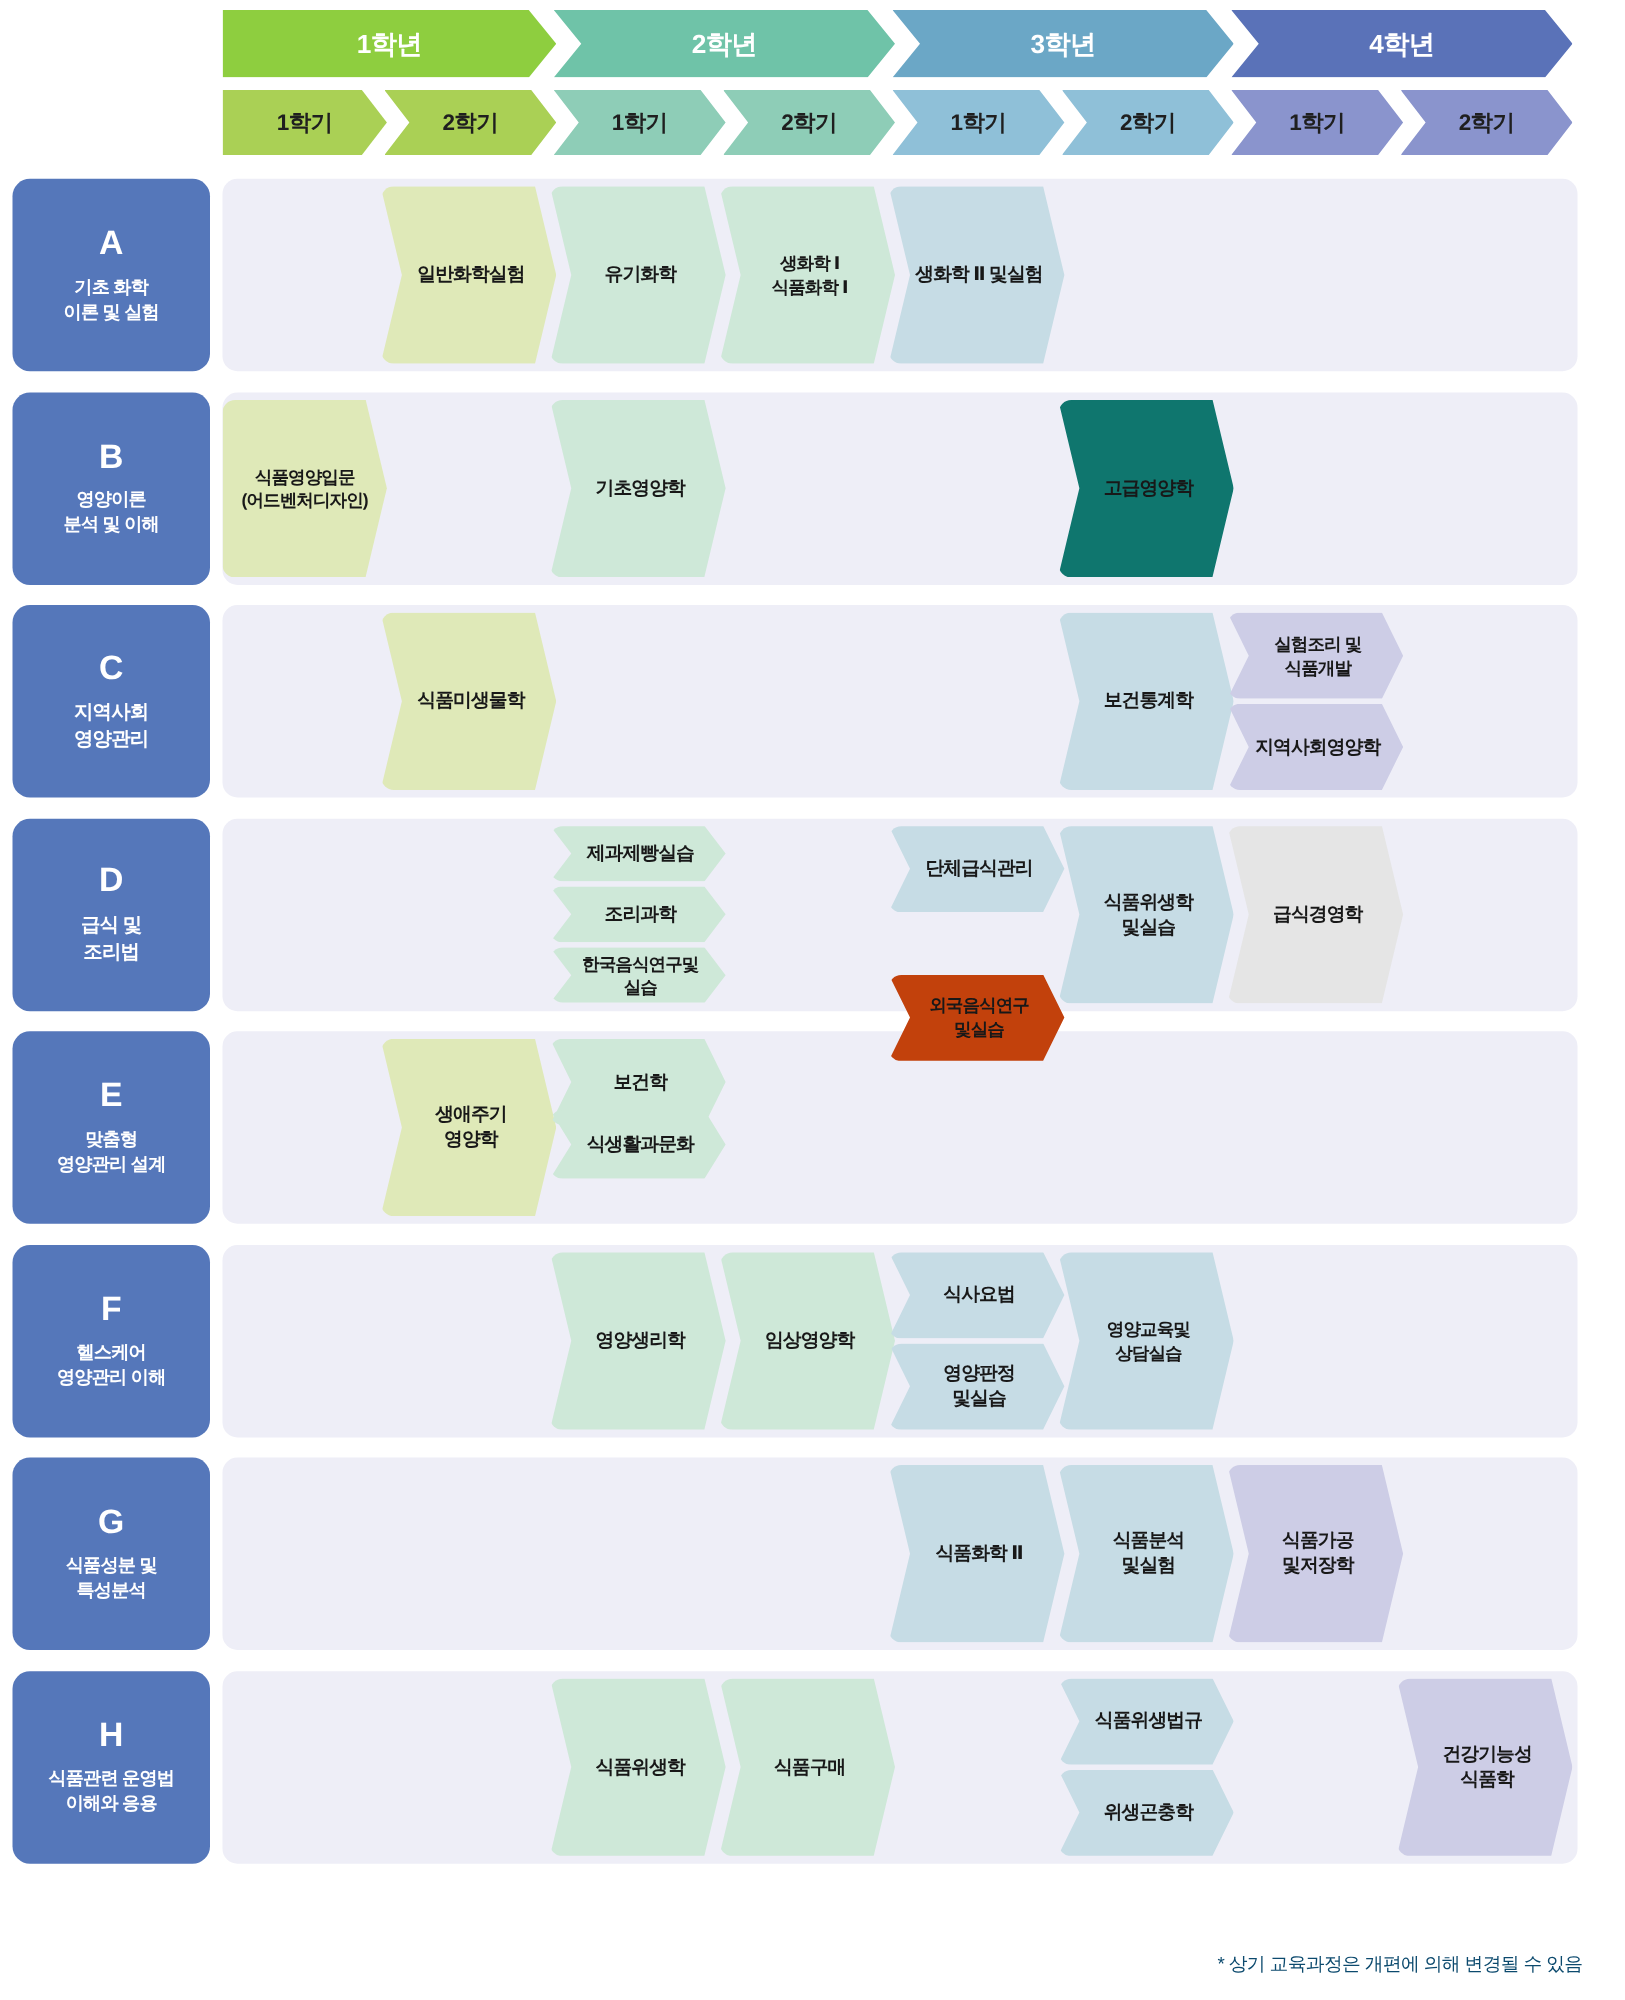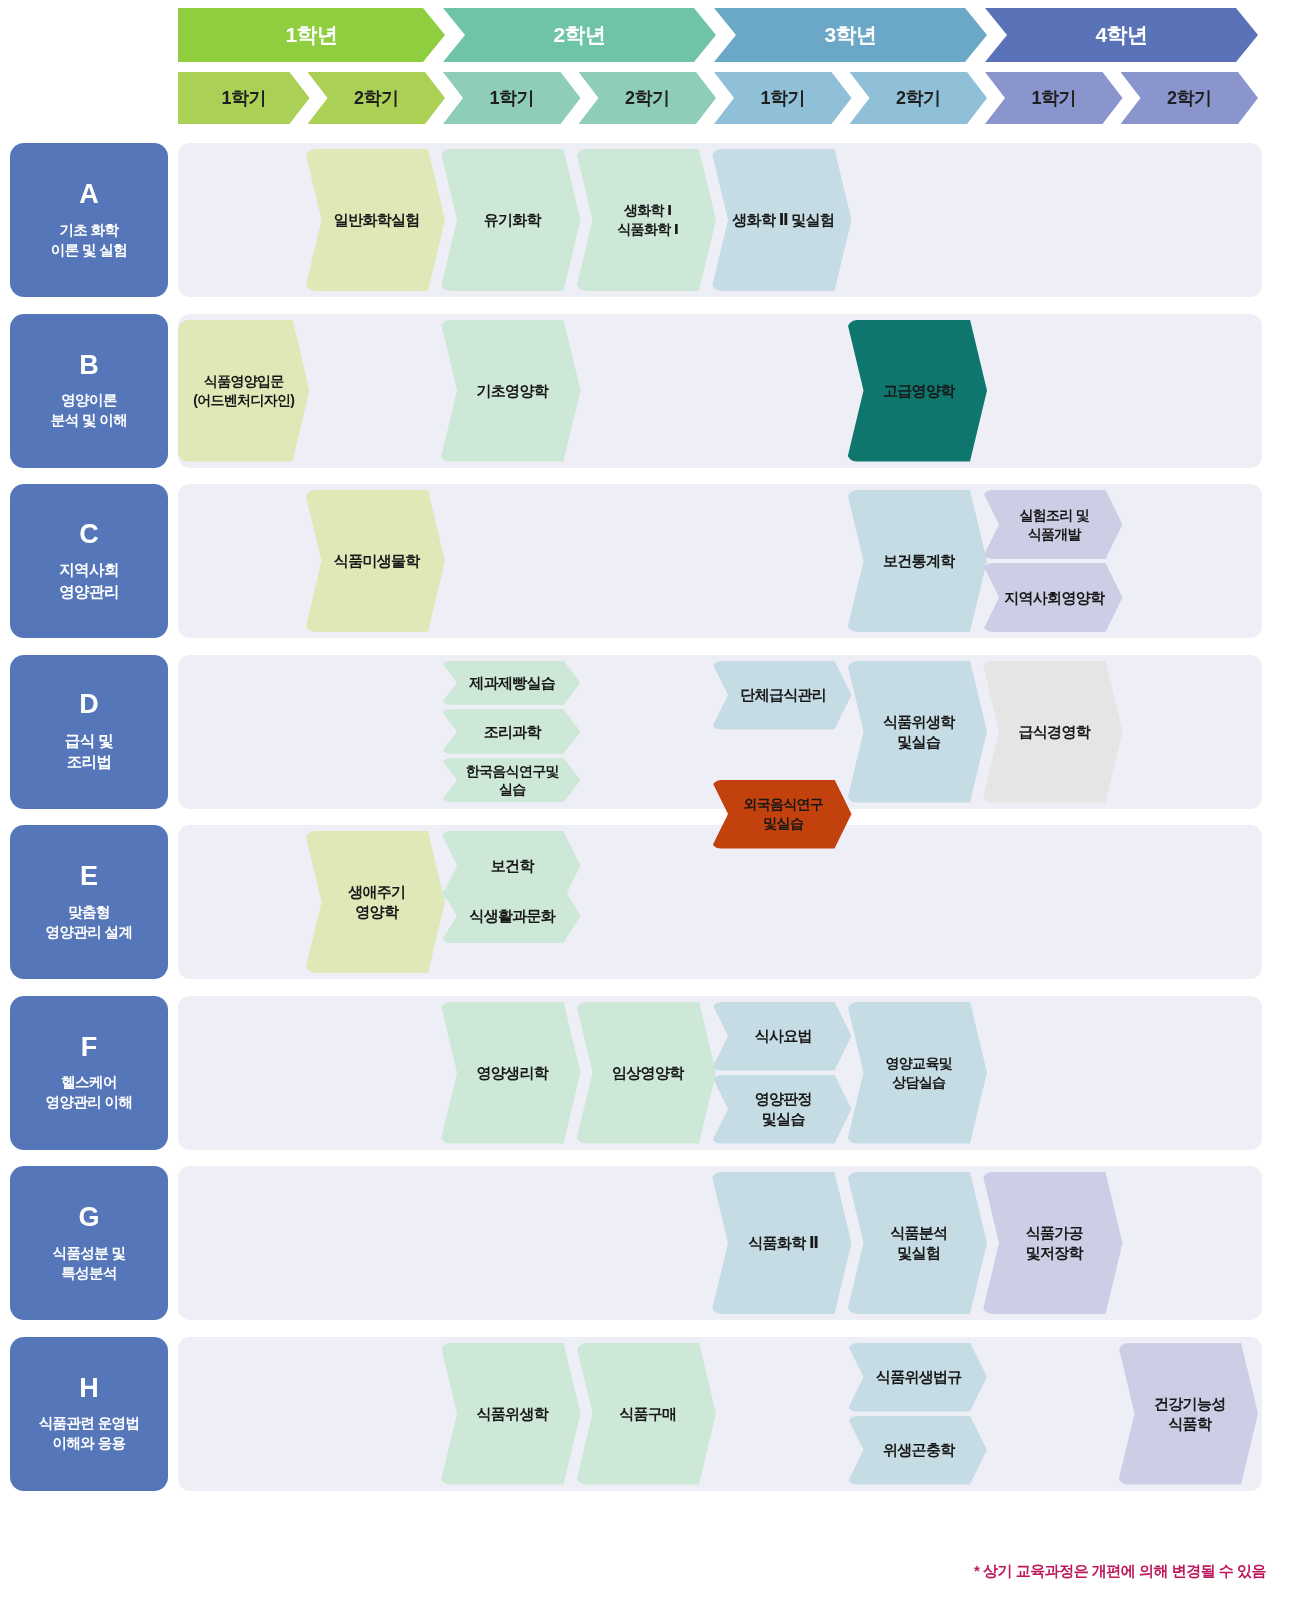--- a/index.html
+++ b/index.html
@@ -71,21 +71,21 @@
   }
   .chip.nosplit-left{
     clip-path:polygon(0 0, calc(100% - 17px) 0, 100% 50%, calc(100% - 17px) 100%, 0 100%);
     padding-left:14px;
   }
   .chip.sm{font-size:14px;}
 
   
   .footnote{
     position:absolute;right:34px;top:1562px;
-    font-size:15px;color:#be185d;font-weight:bold;letter-spacing:-0.5px;text-align:center;
+    font-size:15px;color:#0c4a6e;font-weight:normal;letter-spacing:-0.5px;text-align:center;
   }
 </style>
 </head>
 <body>
 
 <div id="root">
 
   <div class="year-row" id="year-row">
       <div class="year-chip first" style="left: 0px; width: 267px; background: rgb(142, 206, 63);">
         <span>1학년</span>

